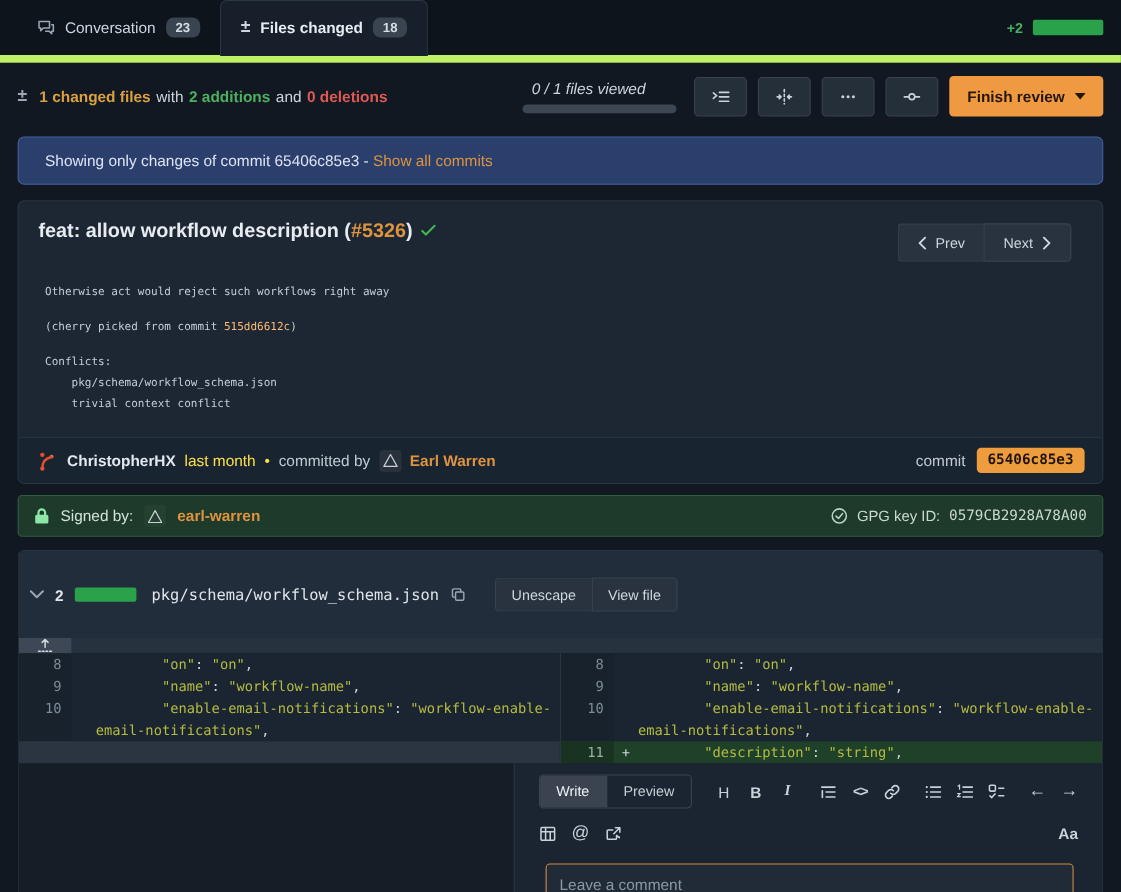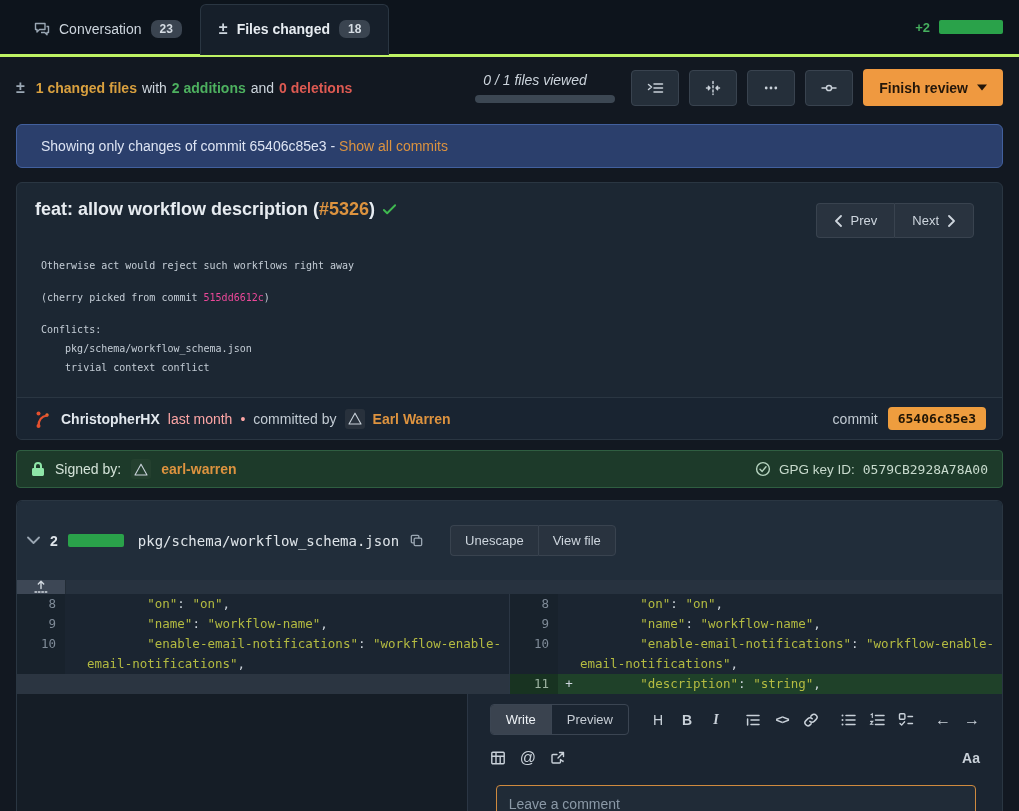--- a/index.html
+++ b/index.html
@@ -8,21 +8,21 @@
     background:#121821;
     font-family:"Liberation Sans", sans-serif;
     color:#d3dbe2;
     font-size:14px;
   }
   svg { display:block; }
   .mono { font-family:"DejaVu Sans Mono", monospace; }
 
   
   .tabbar {
-    height:57px; background:#0d141c; border-bottom:3px solid #bef264;
+    height:57px; background:#0d141c; border-bottom:7px solid #bef264;
     display:flex; align-items:flex-end; padding:0 16px; 
   }
   .tab {
     display:flex; align-items:center; gap:9px; padding:15px 18px 16px;
     color:#cdd5dd; cursor:pointer; 
   }
   .tab.active {
     background:#161f2a; border:1px solid #2a3642; border-bottom:1px solid #161f2a;
     border-radius:6px 6px 0 0; margin-bottom:-1px; font-weight:700; color:#e7ecf1;
   }
@@ -72,27 +72,27 @@
   .navgrp { display:flex; margin:4px 10px 0 16px; }
   .nav-btn {
     background:#29333f; border:1px solid #39434f; color:#cdd5dd; font-size:13px;
     padding:9px 17px; display:flex; align-items:center; gap:8px; cursor:pointer;
   }
   .nav-btn:first-child { border-radius:4px 0 0 4px; border-right:none; }
   .nav-btn:last-child { border-radius:0 4px 4px 0; }
   .commit-msg { padding:14px 24px 20px; font-size:10px; color:#c4cdd6; }
   .msg-line { font-family:"DejaVu Sans Mono", monospace; line-height:19px; white-space:pre; }
   .msg-gap { margin-top:13px; }
-  .msg-line a { color:#ec4899; text-decoration:none; cursor:pointer; }
+  .msg-line a { color:#fdba74; text-decoration:none; cursor:pointer; }
   .commit-foot {
     border-top:1px solid #2a3642; background:#192431; padding:9px 16px;
     display:flex; align-items:center; gap:8px; font-size:14px; color:#c2cbd3;
   }
   .commit-foot .author { font-weight:700; color:#e2e8ee; cursor:pointer; }
-  .commit-foot .time { color:#fca5a5; }
+  .commit-foot .time { color:#fde047; }
   .commit-foot .committer { font-weight:700; color:#dd933f; cursor:pointer; }
   .avatar { width:20px; height:20px; border-radius:3px; flex:none; }
   .tri-avatar { background:#28313c; display:flex; align-items:center; justify-content:center; }
   .commit-foot-right { margin-left:auto; display:flex; align-items:center; gap:10px; }
   .hash-badge {
     background:#ee9d3e; color:#201505; font-weight:700; font-size:13px;
     border-radius:4px; padding:4px 10px; cursor:pointer;
   }
 
   

